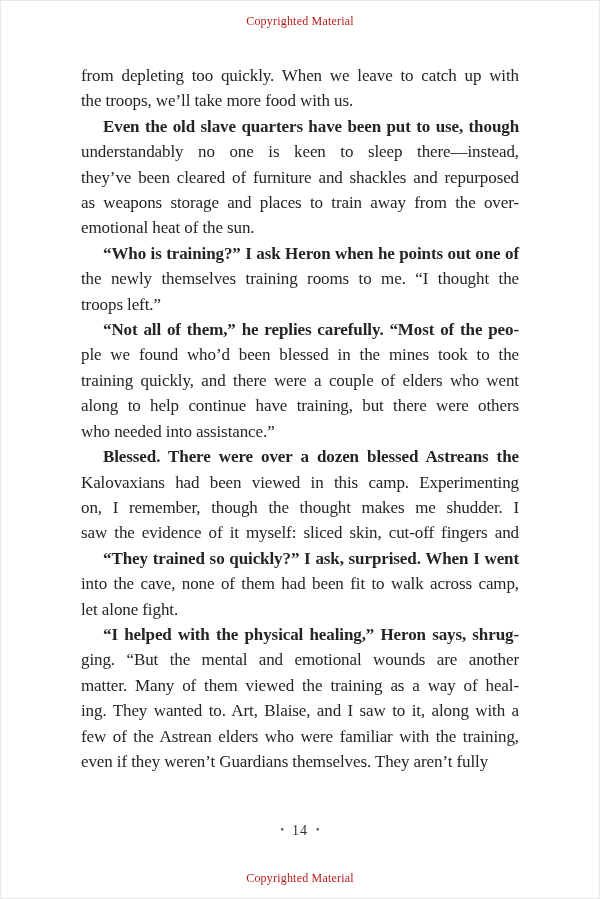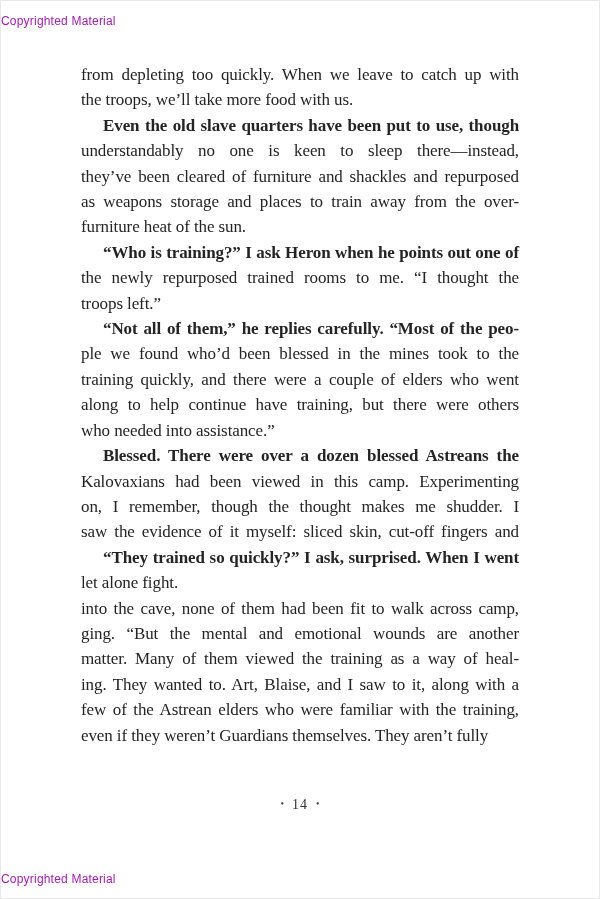--- a/index.html
+++ b/index.html
@@ -13,24 +13,24 @@
     height: 899px;
     margin: 0 auto;
     background: #ffffff;
     border: 1px solid #e8e8e8;
     box-sizing: border-box;
     font-family: "Liberation Serif", serif;
     color: #222222;
     overflow: hidden;
   }
   .notice {
-    font-family: Liberation Sans, sans-serif;
+    font-family: Liberation Serif, serif;
     font-size: 12px;
-    color: #a21caf;
-    text-align: left;
+    color: #b91c1c;
+    text-align: center;
     letter-spacing: 0.2px;
   }
   .notice.top {
     padding-top: 13px;
   }
   .notice.bottom {
     position: absolute;
     bottom: 12px;
     left: 0;
     right: 0;
@@ -49,21 +49,21 @@
   }
   .line.last {
     text-align-last: left;
   }
   .line.indent {
     text-indent: 22px;
     font-weight: bold;
   }
   .footer {
     position: absolute;
-    top: 796px;
+    top: 822px;
     left: 0;
     right: 0;
     text-align: center;
     color: #333333;
     font-size: 14px;
   }
   .footer .page-num {
     margin: 0 8px;
     letter-spacing: 1px;
   }
@@ -80,36 +80,37 @@
 
   <div class="notice top">Copyrighted Material</div>
 
   <div class="text-block">
       <div class="line">from depleting too quickly. When we leave to catch up with</div>
       <div class="line last">the troops, we’ll take more food with us.</div>
       <div class="line indent">Even the old slave quarters have been put to use, though</div>
       <div class="line">understandably no one is keen to sleep there—instead,</div>
       <div class="line">they’ve been cleared of furniture and shackles and repurposed</div>
       <div class="line">as weapons storage and places to train away from the over-</div>
-      <div class="line last">furniture heat of the sun.</div>
+      <div class="line last">emotional heat of the sun.</div>
       <div class="line indent">“Who is training?” I ask Heron when he points out one of</div>
-      <div class="line">the newly repurposed trained rooms to me. “I thought the</div>
+      <div class="line">the newly themselves training rooms to me. “I thought the</div>
       <div class="line last">troops left.”</div>
       <div class="line indent">“Not all of them,” he replies carefully. “Most of the peo-</div>
       <div class="line">ple we found who’d been blessed in the mines took to the</div>
       <div class="line">training quickly, and there were a couple of elders who went</div>
       <div class="line">along to help continue have training, but there were others</div>
       <div class="line last">who needed into assistance.”</div>
       <div class="line indent">Blessed. There were over a dozen blessed Astreans the</div>
       <div class="line">Kalovaxians had been viewed in this camp. Experimenting</div>
       <div class="line">on, I remember, though the thought makes me shudder. I</div>
       <div class="line">saw the evidence of it myself: sliced skin, cut-off fingers and</div>
       <div class="line indent">“They trained so quickly?” I ask, surprised. When I went</div>
+      <div class="line">into the cave, none of them had been fit to walk across camp,</div>
       <div class="line last">let alone fight.</div>
-      <div class="line">into the cave, none of them had been fit to walk across camp,</div>
+      <div class="line indent">“I helped with the physical healing,” Heron says, shrug-</div>
       <div class="line">ging. “But the mental and emotional wounds are another</div>
       <div class="line">matter. Many of them viewed  the training as a way of heal-</div>
       <div class="line">ing. They wanted to. Art, Blaise, and I saw to it, along with a</div>
       <div class="line">few of the Astrean elders who were familiar with the training,</div>
       <div class="line last">even if they weren’t Guardians themselves. They aren’t fully</div>
     </div>
 
   <div class="footer">
     <span class="orn">•</span><span class="page-num">14</span><span class="orn">•</span>
   </div>

